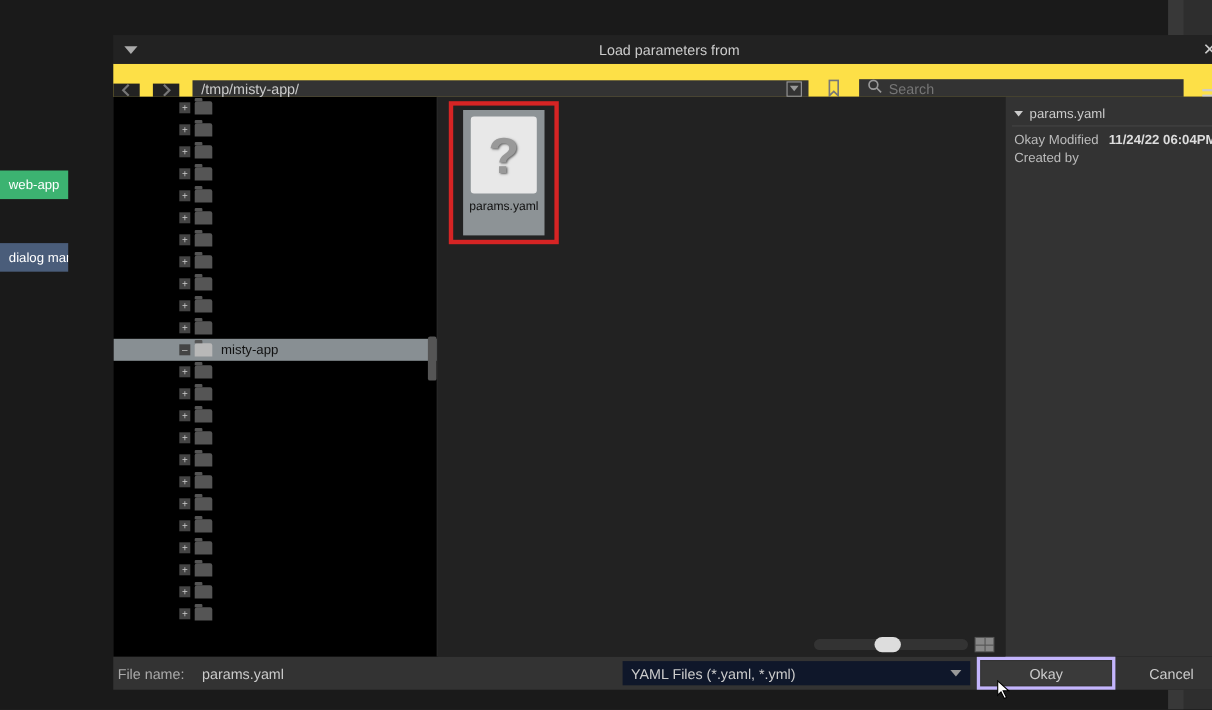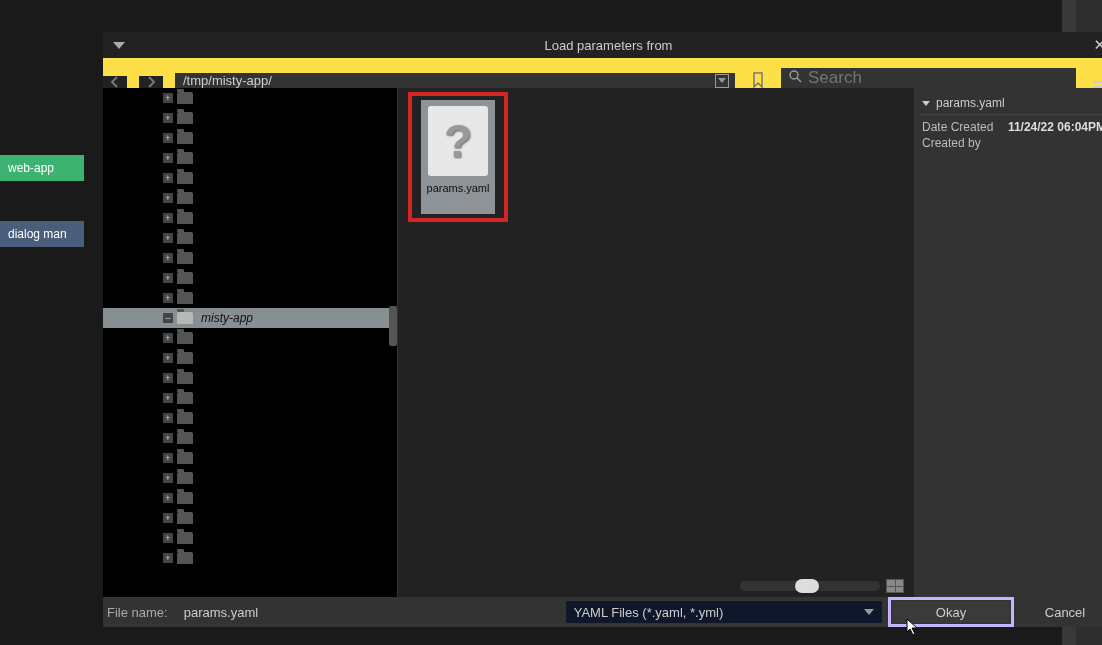--- a/index.html
+++ b/index.html
@@ -9,21 +9,21 @@
   background: #1a1a1a;
   font-family: "Segoe UI", Arial, sans-serif;
   font-size: 13px;
   color: #ccc;
   position: relative;
   overflow: hidden;
 }
 
 
 .bg-tabs { position: absolute; left: 0; top: 155px; }
-.bg-tab { padding: 6px 8px; font-size: 12px; color: #fff; width: 84px; overflow: hidden; white-space: nowrap; }
+.bg-tab { padding: 6px 8px; font-size: 12px; color: #fff; width: 62px; overflow: hidden; white-space: nowrap; }
 .bg-tab.green { background: #3cb371; }
 .bg-tab.blue { background: #4a5d7a; margin-top: 40px; }
 
 
 .right-strip { position: absolute; right: 0; top: 0; width: 40px; height: 645px; background: #2e2e2e; }
 .right-strip::after { content:""; position:absolute; right:26px; top:0; width:14px; height:645px; background:#383838; }
 
 
 .dialog {
   position: absolute;
@@ -79,21 +79,21 @@
   width:14px;height:14px; border:1px solid #999; display:flex; align-items:center; justify-content:center;
 }
 .path-field .hist::after{content:""; border-left:4px solid transparent;border-right:4px solid transparent;border-top:5px solid #999;}
 .bookmark { width:22px; display:flex;align-items:center;justify-content:center; color:#777;}
 .search-field {
   width: 295px;
   background: #333;
   display:flex; align-items:center;
   padding:0 8px; gap:6px;
 }
-.search-field input { background:transparent; border:none; color:#ccc; font-size:17px; width:100%; outline:none;}
+.search-field input { background:transparent; border:none; color:#ccc; font-size:13px; width:100%; outline:none;}
 .search-icon{color:#999; font-size:13px;}
 .menu-btn { width:26px; display:flex; align-items:center; justify-content:center; color:#ccc; cursor:pointer; }
 .menu-btn div{width:16px;height:2px;background:#ccc;box-shadow:0 -5px 0 #ccc,0 5px 0 #ccc;}
 
 
 .main {
   flex:1;
   display:flex;
   background:#222;
   overflow:hidden;
@@ -111,21 +111,21 @@
 .tree-row {
   height:20px; display:flex; align-items:center;
   padding-left:68px; gap:4px;
 }
 .tree-row.selected { background:#888f93; color:#fff; padding-left:68px;}
 .tree-row .exp { width:10px;height:10px; background:#444; color:#ccc; font-size:9px; display:flex;align-items:center;justify-content:center; line-height:1; margin-left:-8px;}
 .tree-row .folder { width:16px;height:12px; background:#555; border-radius:2px 2px 0 0; position:relative;}
 .tree-row .folder::before{content:"";position:absolute;top:-3px;left:0;width:7px;height:3px;background:#555;border-radius:1px 1px 0 0;}
 .tree-row.selected .folder{ background:#b8b8b8;}
 .tree-row .label { color:#ccc; font-size:12px; margin-left:4px;}
-.tree-row.selected .label{color:#111;font-style:italic;}
+.tree-row.selected .label{color:#111;}
 
 
 .filegrid {
   flex:1;
   background:#222;
   position:relative;
 }
 .file-item {
   position:absolute;
   left:10px; top:4px;
@@ -390,21 +390,21 @@
           </div>
       </div>
     </div>
 
     <div class="details">
       <div class="details-header">
         <span class="tri"></span>
         <span>params.yaml</span>
       </div>
       <div class="details-row">
-        <span class="k">Date Created</span>
+        <span class="k">Okay Modified</span>
         <span class="v">11/24/22 06:04PM</span>
       </div>
       <div class="details-row">
         <span class="k">Created by</span>
         <span class="v"></span>
       </div>
     </div>
 
   </div>
 

